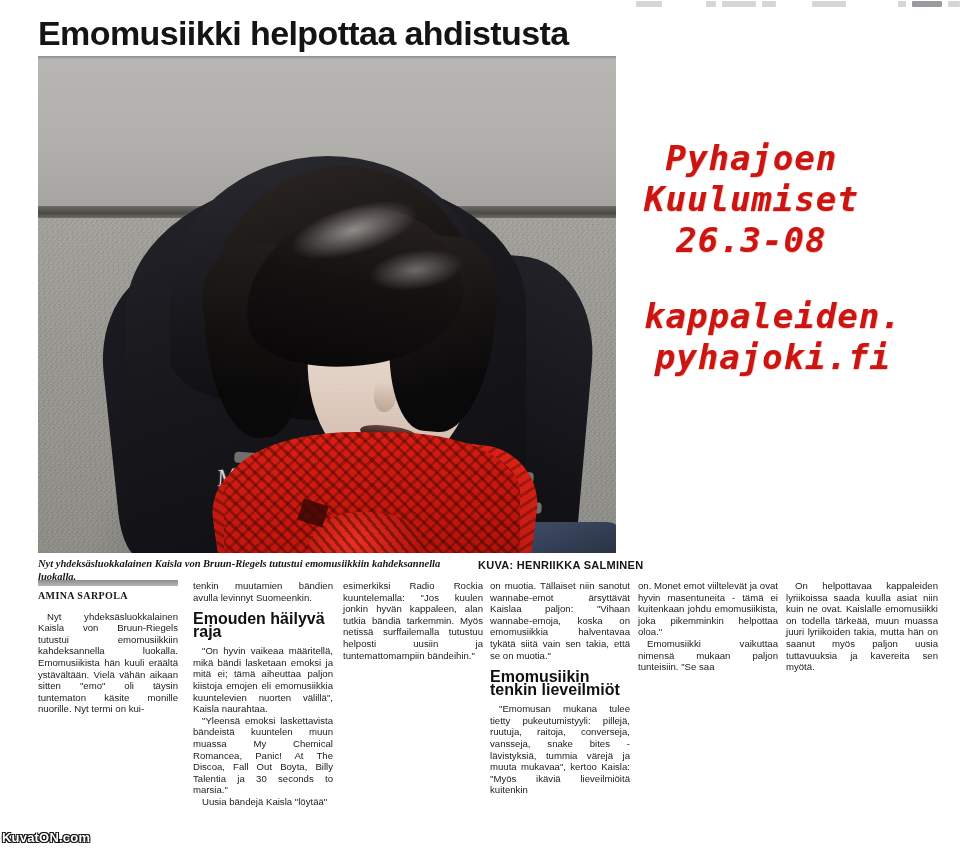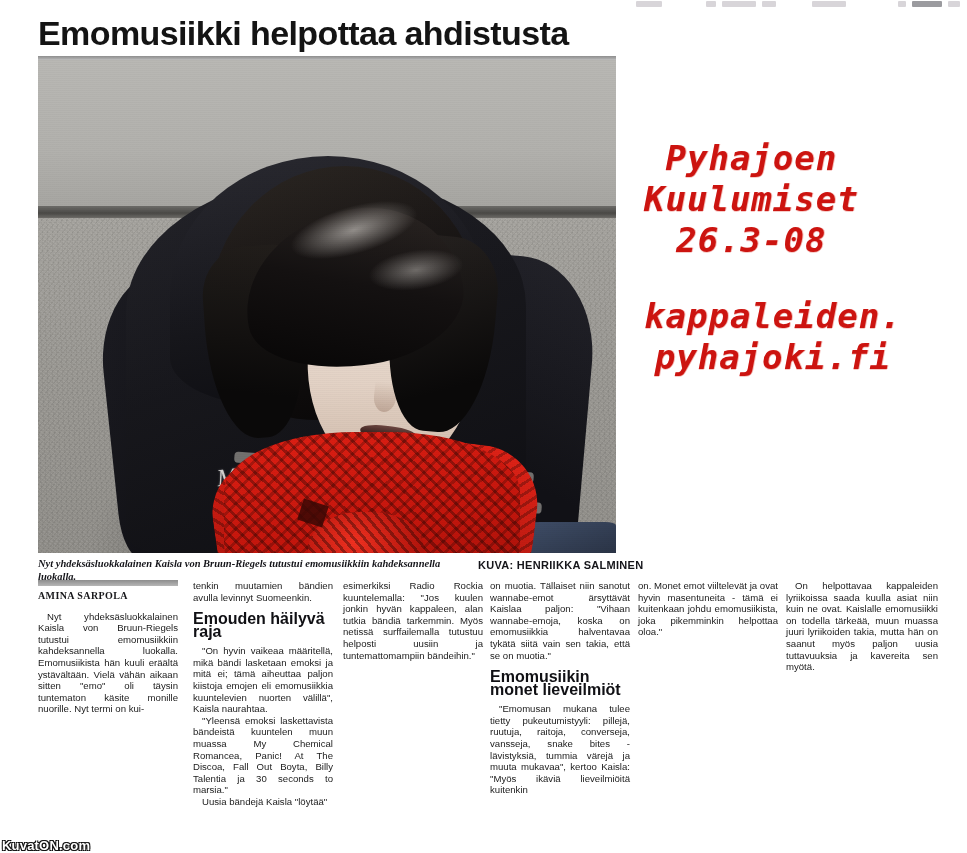--- a/index.html
+++ b/index.html
@@ -247,21 +247,20 @@
   .p + .p{margin-top:0;}
   .p.gap{margin-top:9px;}
   .p.noind{text-indent:0;}
 
   
   #watermark{
     position:absolute;left:2px;top:830px;
     font-family:"Liberation Sans",sans-serif;
     font-size:13px;font-weight:700;color:#ffffff;letter-spacing:.2px;
     text-shadow:-1px -1px 0 #111,1px -1px 0 #111,-1px 1px 0 #111,1px 1px 0 #111;
-    margin-top:8px;
   }
 </style>
 </head>
 <body>
 
 <div id="top-artifacts">
   <div class="smudge" style="left:6px;width:26px;"></div>
   <div class="smudge" style="left:76px;width:10px;"></div>
   <div class="smudge" style="left:92px;width:34px;"></div>
   <div class="smudge" style="left:132px;width:14px;"></div>
@@ -344,26 +343,27 @@
     <p class="p">"Yleensä emoksi laskettavista bändeistä kuuntelen muun muassa My Chemical Romancea, Panic! At The Discoa, Fall Out Boyta, Billy Talentia ja 30 seconds to marsia."</p>
     <p class="p">Uusia bändejä Kaisla "löytää"</p>
   </div>
 
   <div class="col" style="left:305px;">
     <p class="p noind">esimerkiksi Radio Rockia kuuntelemalla: "Jos kuulen jonkin hyvän kappaleen, alan tutkia bändiä tarkemmin. Myös netissä surffailemalla tutustuu helposti uusiin ja tuntemattomampiin bändeihin."</p>
   </div>
 
   <div class="col" style="left:452px;">
     <p class="p noind">on muotia. Tällaiset niin sanotut wannabe-emot ärsyttävät Kaislaa paljon: "Vihaan wannabe-emoja, koska on emomusiikkia halventavaa tykätä siitä vain sen takia, että se on muotia."</p>
-    <div class="sub">Emomusiikin monet lieveilmiöt</div>
+    <div class="sub">Emomusiikin tenkin lieveilmiöt</div>
     <p class="p">"Emomusan mukana tulee tietty pukeutumistyyli: pillejä, ruutuja, raitoja, converseja, vansseja, snake bites -lävistyksiä, tummia värejä ja muuta mukavaa", kertoo Kaisla: "Myös ikäviä lieveilmiöitä kuitenkin</p>
   </div>
 
   <div class="col" style="left:600px;">
     <p class="p noind">on. Monet emot viiltelevät ja ovat hyvin masentuneita - tämä ei kuitenkaan johdu emomusiikista, joka pikemminkin helpottaa oloa."</p>
+    <p class="p">Emomusiikki vaikuttaa nimensä mukaan paljon tunteisiin. "Se saa</p>
   </div>
 
   <div class="col wide" style="left:748px;">
     <p class="p">On helpottavaa kappaleiden lyriikoissa saada kuulla asiat niin kuin ne ovat. Kaislalle emomusiikki on todella tärkeää, muun muassa juuri lyriikoiden takia, mutta hän on saanut myös paljon uusia tuttavuuksia ja kavereita sen myötä.</p>
   </div>
 
 </div>
 
 <div id="watermark">KuvatON.com</div>
 

